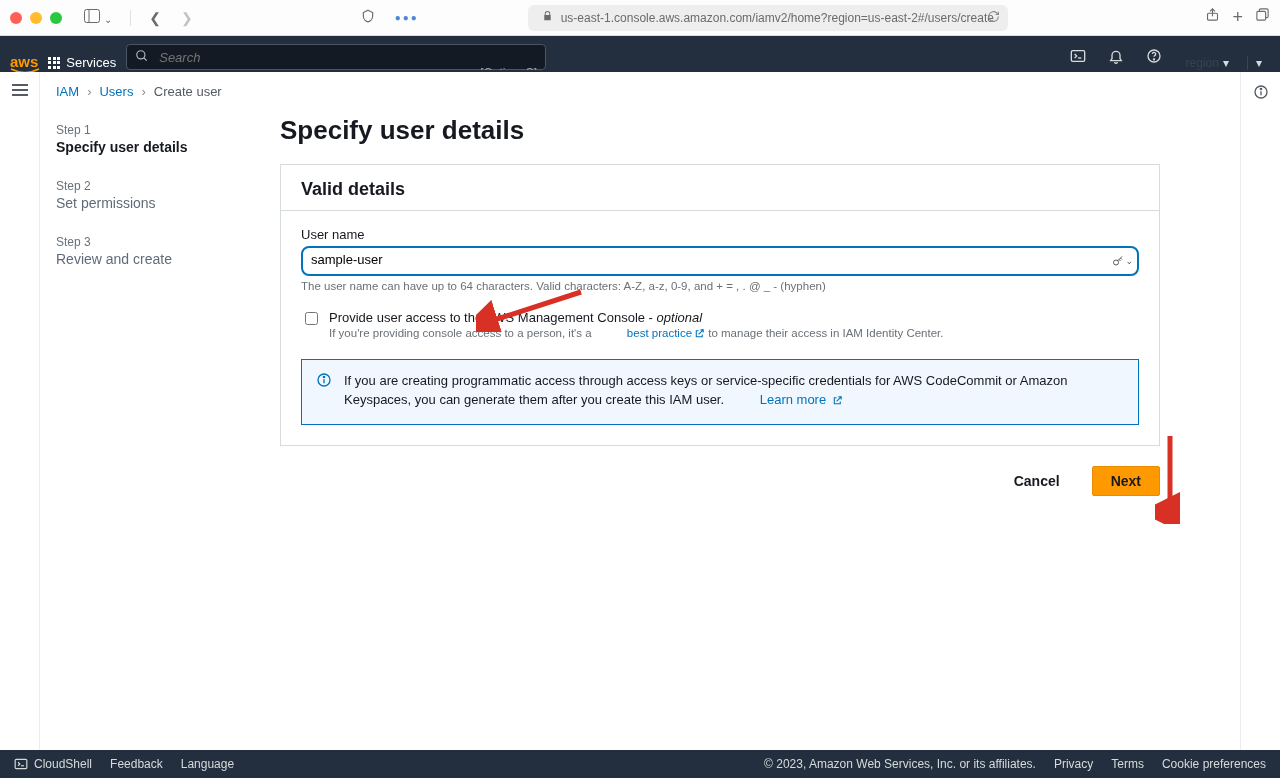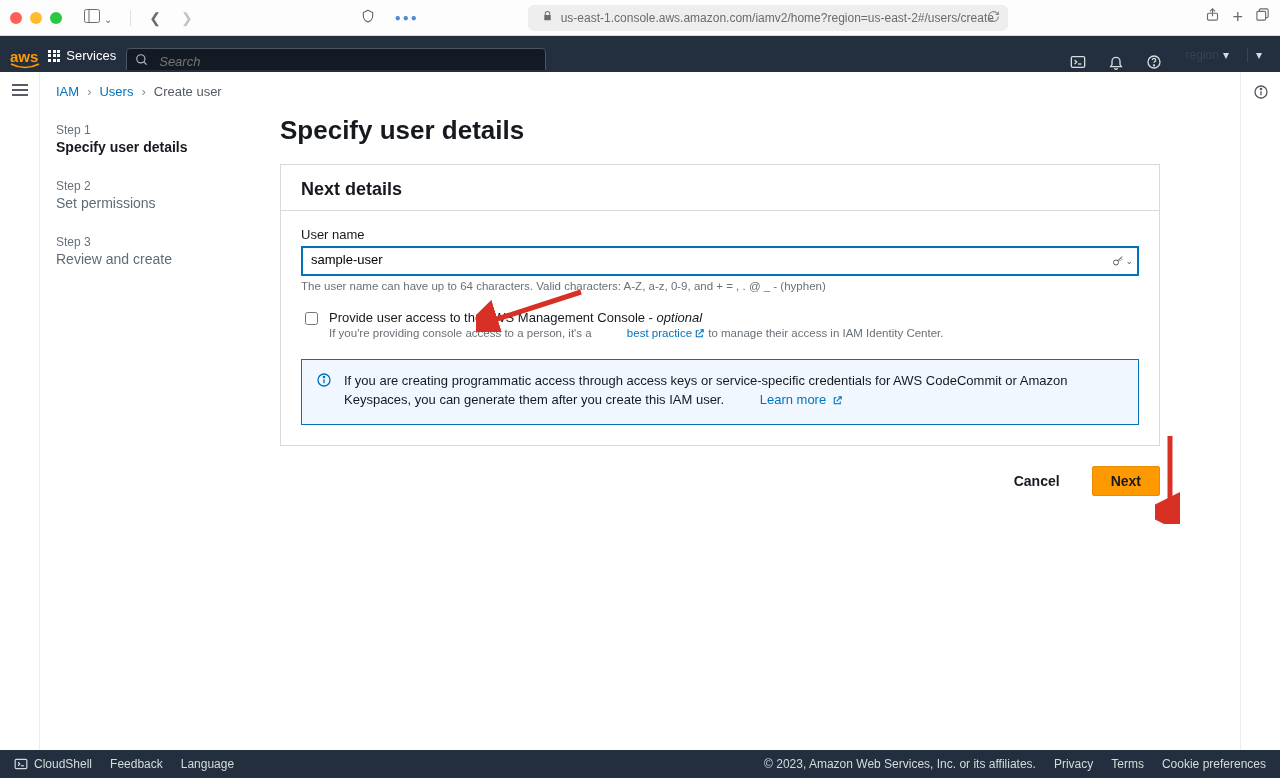--- a/index.html
+++ b/index.html
@@ -47,22 +47,22 @@
     color:#6b6b6b;font-size:12px;justify-content:center;
     position:relative;
   }
   .url-pill .lock{color:#6b6b6b;}
   .url-pill .reload{position:absolute;right:8px;color:#8a8a8a;}
   .chrome-right{margin-left:auto;display:flex;gap:12px;color:#6b6b6b;font-size:16px;}
 
   
   .aws-nav{
     background:var(--aws-darknav);
-    height:34px;display:flex;align-items:flex-start;color:#fff;
-    padding:12px 10px;gap:10px;font-size:13px;
+    height:34px;display:flex;align-items:flex-end;color:#fff;
+    padding:0 10px;gap:10px;font-size:13px;
   }
   .aws-logo{color:var(--aws-orange);font-weight:700;font-size:15px;position:relative;}
   .aws-logo .smile{position:absolute;left:0;right:0;bottom:-4px;height:6px;}
   .services-btn{display:flex;align-items:center;gap:6px;cursor:pointer;}
   .grid-icon{display:grid;grid-template-columns:repeat(3,3px);grid-template-rows:repeat(3,3px);gap:1.5px;}
   .grid-icon span{background:#fff;width:3px;height:3px;}
   .aws-search{
     flex:0 0 420px;display:flex;align-items:center;
     background:var(--aws-darknav2);border:1px solid #4b5563;border-radius:4px;
     height:26px;padding:0 8px;color:#aeb6bf;gap:8px;
@@ -108,21 +108,21 @@
   .card{
     border:1px solid var(--panel-border);border-radius:0;background:#fff;
   }
   .card-header{padding:14px 20px 10px;border-bottom:1px solid var(--panel-border);}
   .card-header h2{margin:0;font-size:18px;font-weight:700;}
   .card-body{padding:16px 20px 20px;}
 
   .field-label{font-size:13px;color:#16191f;margin-bottom:4px;}
   .text-input-wrap{position:relative;}
   .text-input{
-    width:100%;height:30px;border:2px solid var(--aws-link);border-radius:0;
+    width:100%;height:30px;border:2px solid var(--aws-link);border-radius:8px;
     padding:0 28px 4px 8px;font-size:13px;outline:none;
   }
   .key-suffix{position:absolute;right:6px;top:50%;transform:translateY(-50%);color:#545b64;font-size:12px;display:flex;align-items:center;gap:1px;}
   .help-text{font-size:11.5px;color:var(--text-dimmer);margin-top:4px;}
 
   .check-row{display:flex;gap:8px;margin-top:18px;align-items:flex-start;}
   .check-row input[type=checkbox]{margin-top:2px;}
   .check-text{font-size:13px;}
   .check-text .opt{font-style:italic;}
   .check-sub{font-size:11.5px;color:var(--text-dimmer);margin-top:2px;}
@@ -307,21 +307,21 @@
           <div class="num">Step 3</div>
           <div class="lbl">Review and create</div>
         </div>
       </div>
 
       <div class="main-col">
         <h1 class="page-title">Specify user details</h1>
 
         <div class="card">
           <div class="card-header">
-            <h2>Next details</h2>
+            <h2>Valid details</h2>
           </div>
           <div class="card-body">
 
             <div class="field-label">User name</div>
             <div class="text-input-wrap">
               <input class="text-input" value="sample-user" style="">
               <span class="key-suffix">
                 <svg width="12" height="12" viewBox="0 0 24 24" fill="#545b64">
                     <circle cx="8" cy="15" r="5" fill="none" stroke="#545b64" stroke-width="2"></circle>
                     <path d="M11 12 L20 3 M17 6 L20 9 M14 9 L17 12" stroke="#545b64" stroke-width="2"></path>

